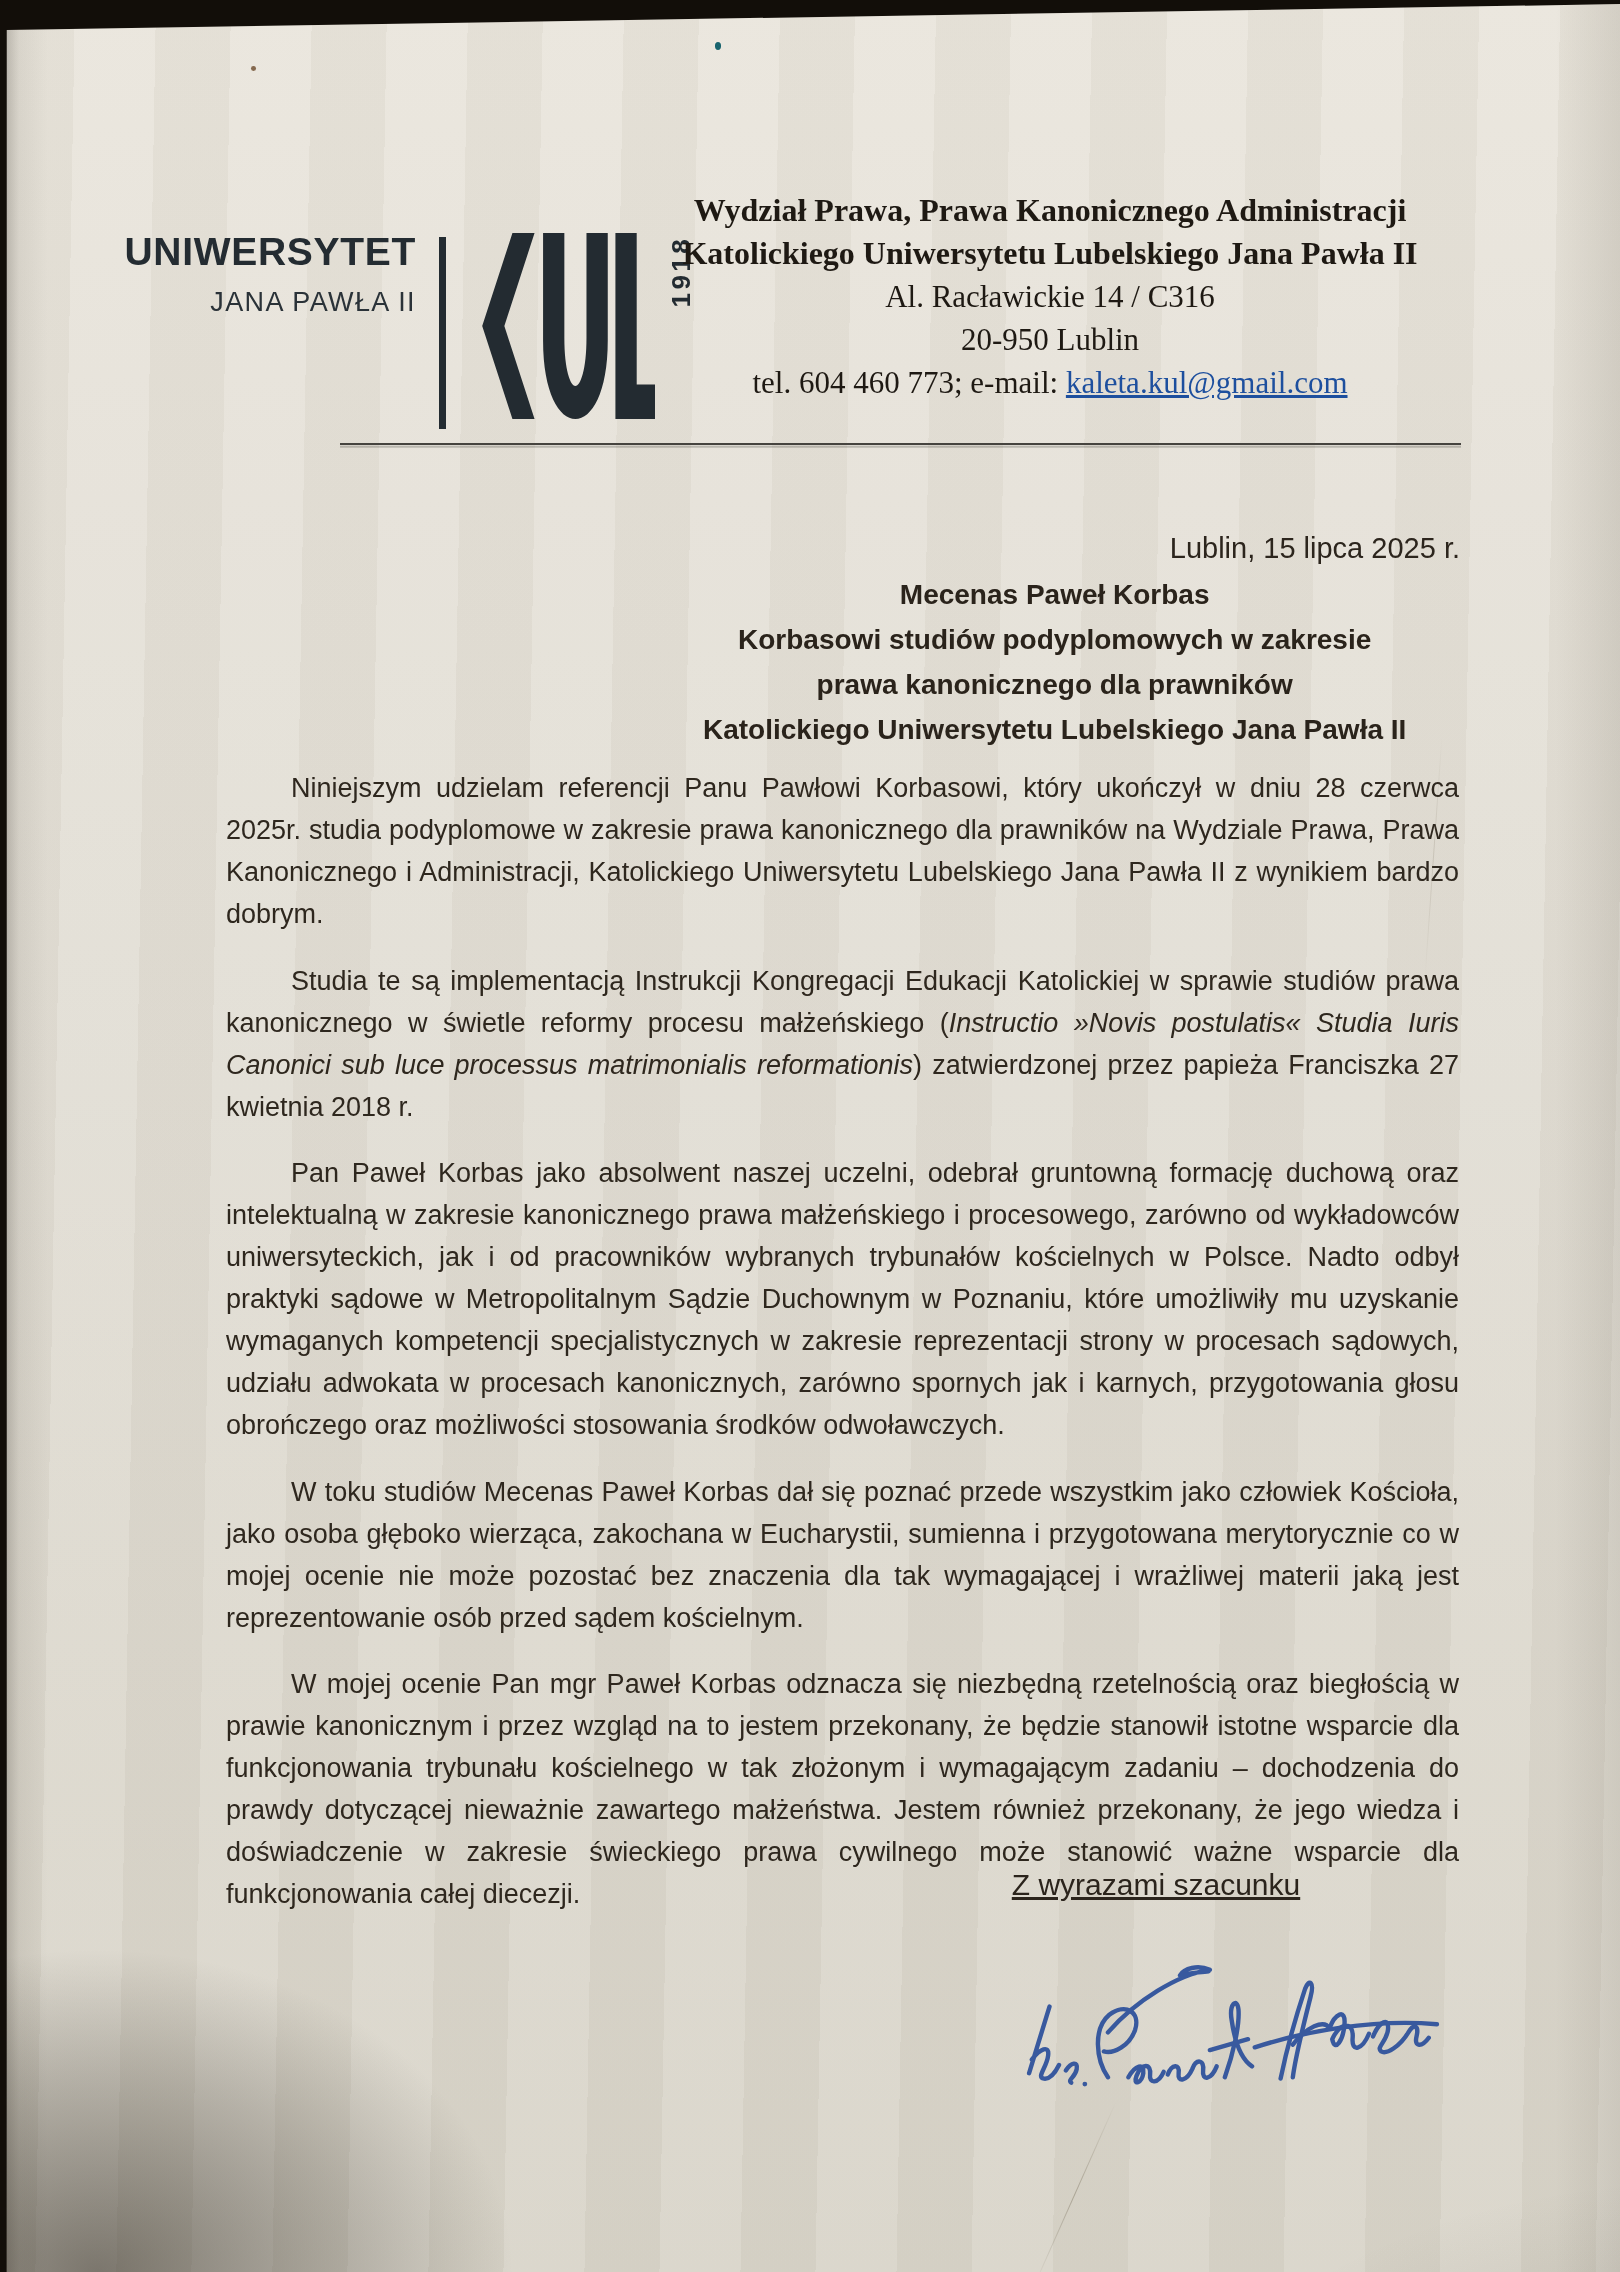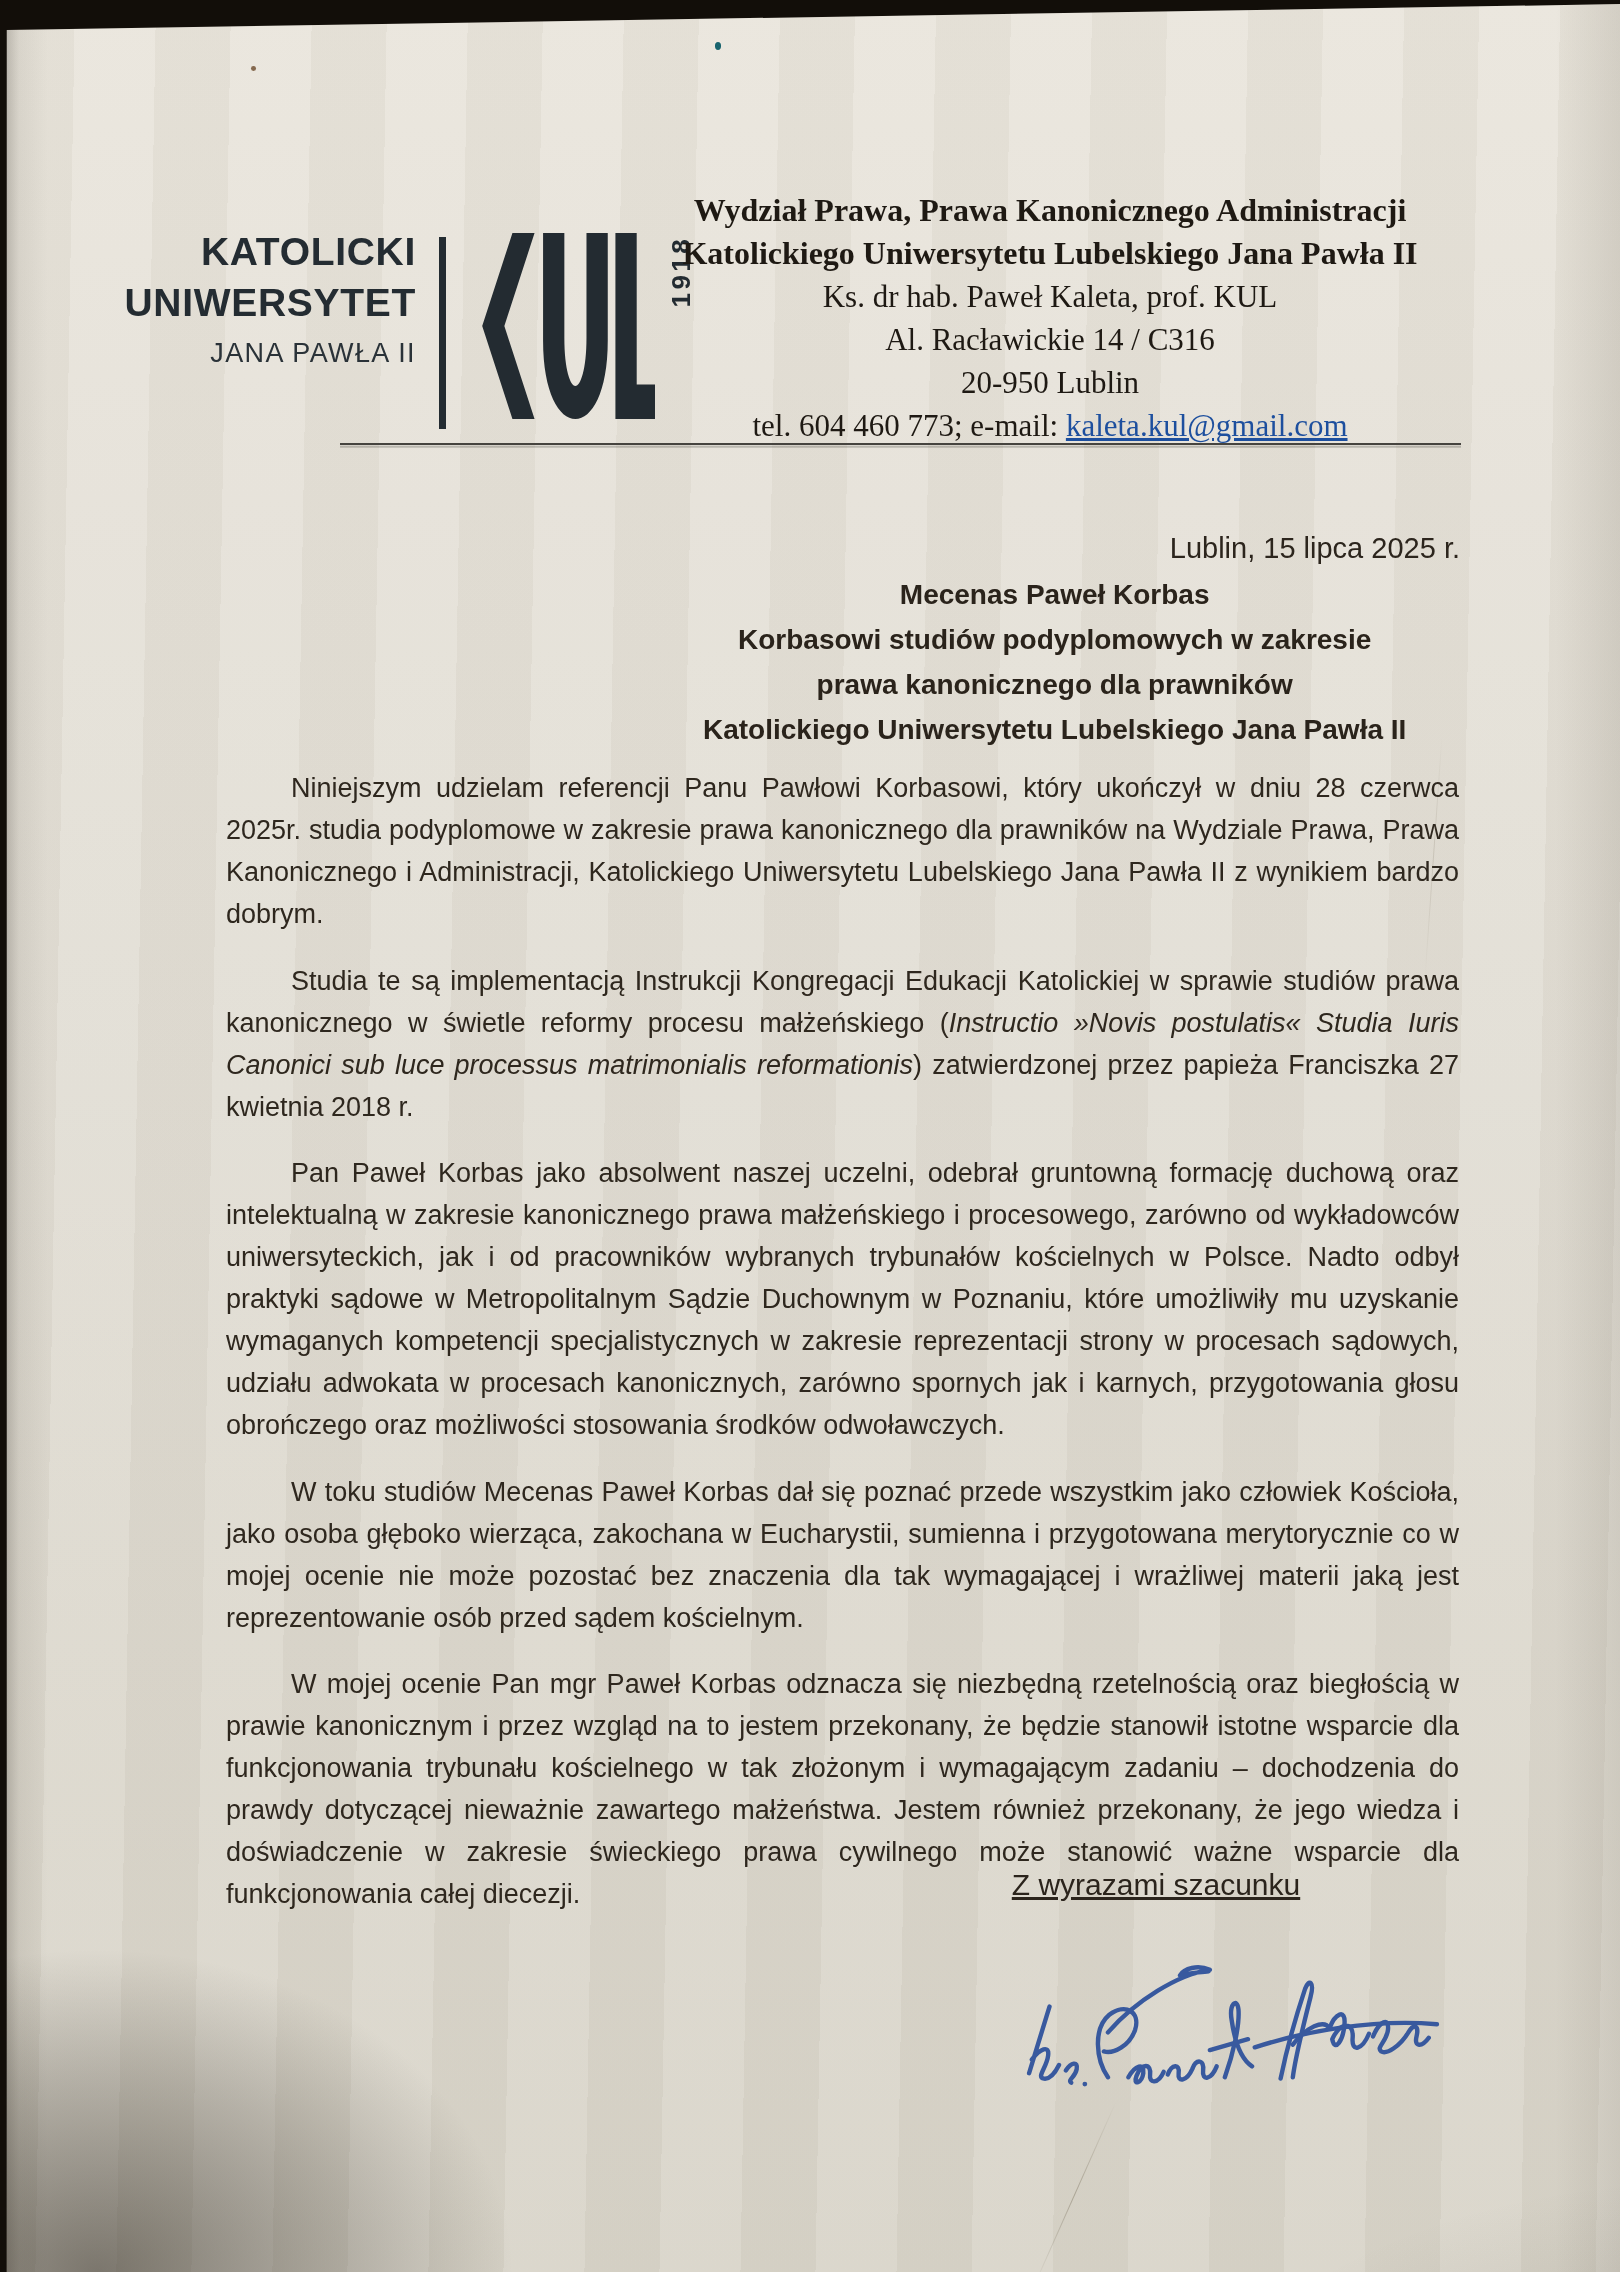--- a/index.html
+++ b/index.html
@@ -57,37 +57,35 @@
   .k-navy{fill:#232b31;}
 </style>
 </head>
 <body>
 
 <div id="frame">
   <div id="paper">
 
     <div id="logo">
       <div id="logo-stack">
-        <div>KATOLICKI</div>
         <div>UNIWERSYTET</div>
         <div class="light">JANA PAWŁA II</div>
       </div>
       <div id="logo-bar"></div>
       <svg id="logo-kul" viewBox="0 0 430 270" preserveAspectRatio="none" aria-label="KUL">
         <path class="k-navy" d="M95,0 L147,0 L76,135 L147,270 L95,270 L24,135 Z"></path>
         <path class="k-navy" d="M167,0 h50 v152 c0,46 14,70 26,70 c12,0 26,-24 26,-70 V0 h50 v156 c0,76 -38,114 -76,114 c-38,0 -76,-38 -76,-114 Z"></path>
         <path class="k-navy" d="M337,0 h50 v220 h43 v50 h-93 Z"></path>
       </svg>
       <div id="logo-year">1918</div>
     </div>
 
     <div id="lh-right">
       <div class="b">Wydział Prawa, Prawa Kanonicznego Administracji</div>
       <div class="b">Katolickiego Uniwersytetu Lubelskiego Jana Pawła II</div>
-      <div class="r">Ks. dr hab. Paweł Kaleta, prof. KUL</div>
       <div class="r">Al. Racławickie 14 / C316</div>
       <div class="r">20-950 Lublin</div>
       <div class="r"><span>tel. 604 460 773; e-mail: </span><span id="lh-email">kaleta.kul@gmail.com</span></div>
     </div>
     <div id="rule"></div>
 
     <div id="dateline">Lublin, 15 lipca 2025 r.</div>
 
     <div id="recipient">
       <div>Mecenas Paweł Korbas</div>

